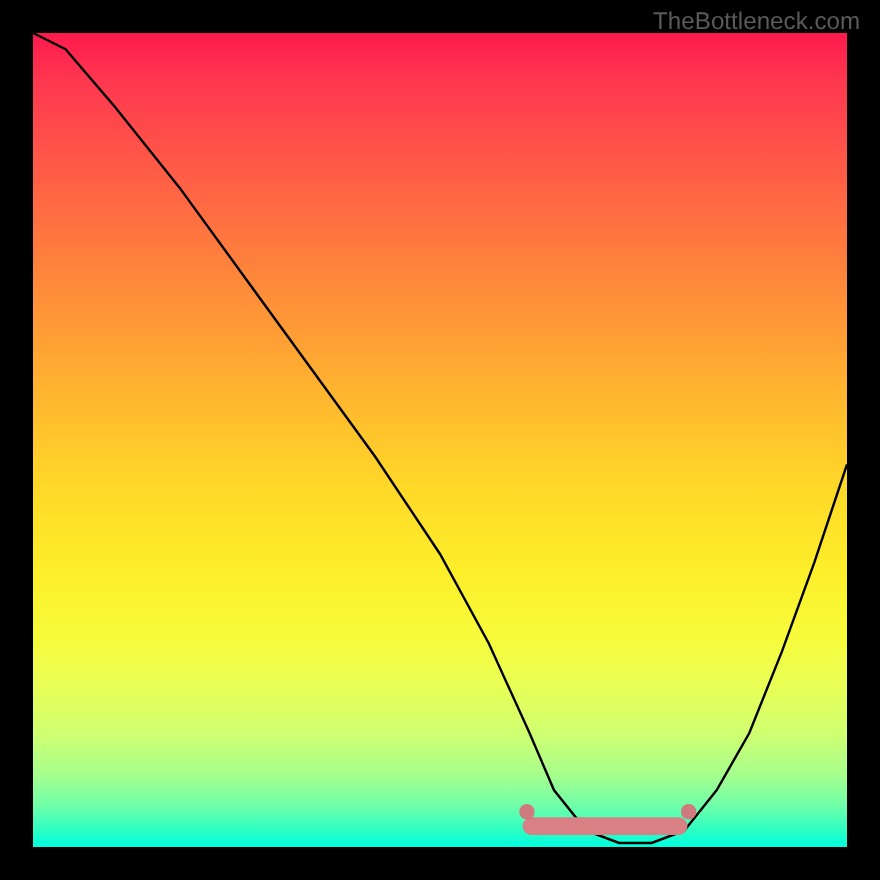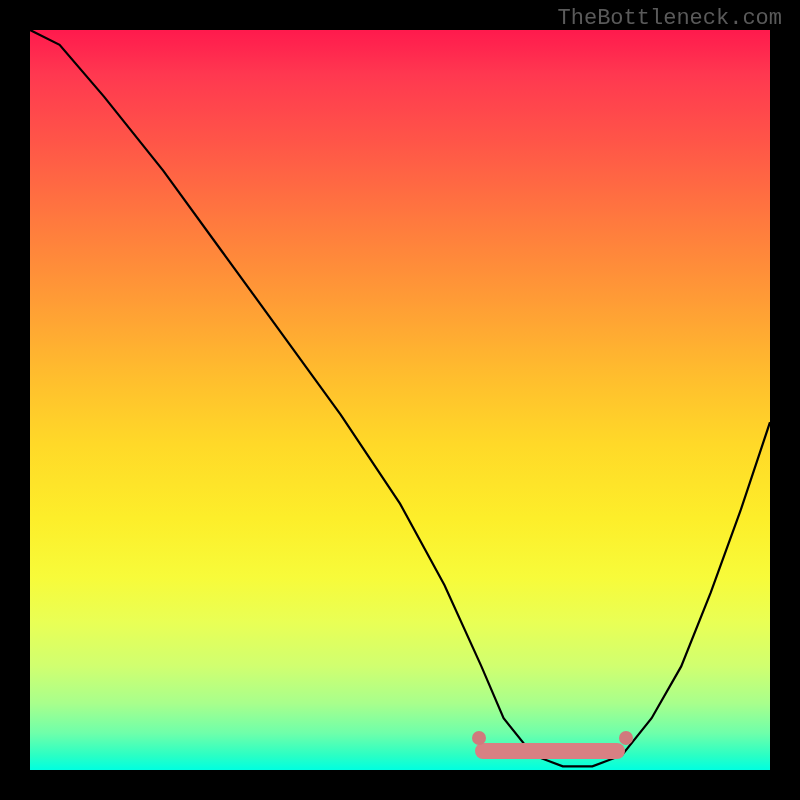--- a/index.html
+++ b/index.html
@@ -12,21 +12,20 @@
     font-family: Arial, sans-serif;
   }
   .watermark {
     position: absolute;
     top: 6px;
     right: 18px;
     color: #5a5a5a;
     font-size: 22px;
     font-weight: 500;
     z-index: 10;
-    font-family: Liberation Mono, monospace;
   }
   .plot-area {
     position: absolute;
     left: 30px;
     top: 30px;
     width: 740px;
     height: 740px;
   }
   .gradient-bg {
     position: absolute;

